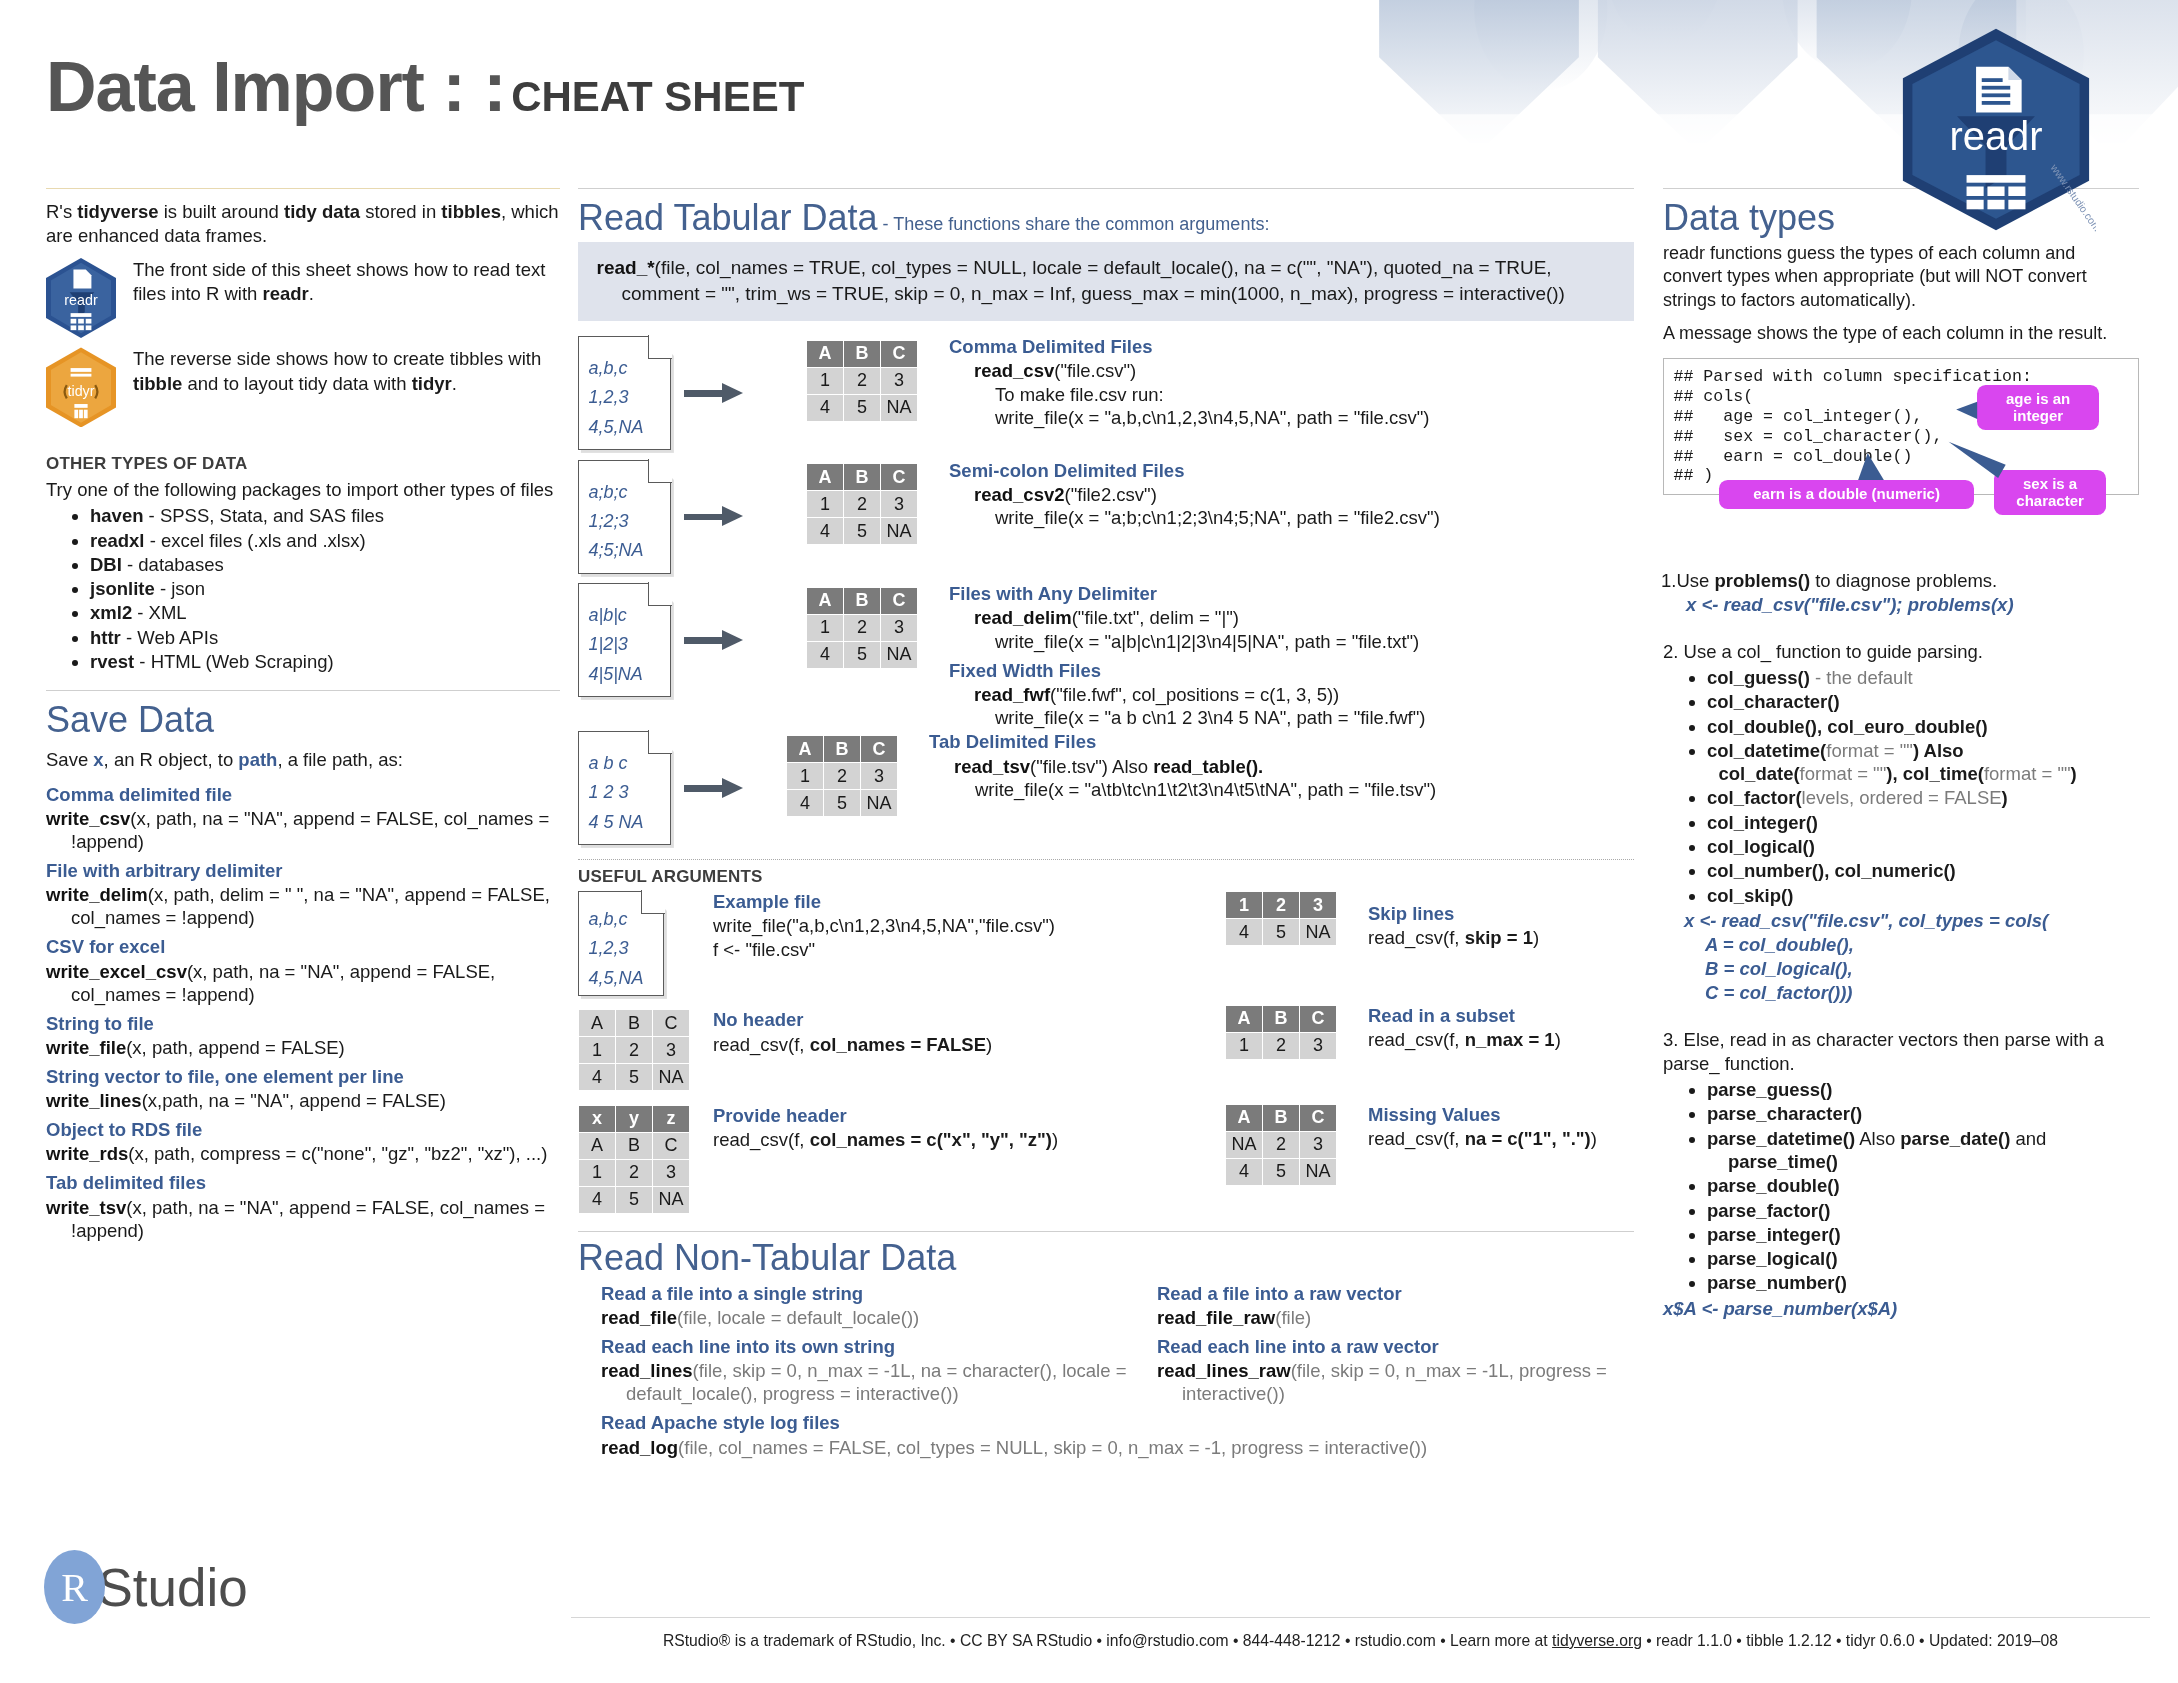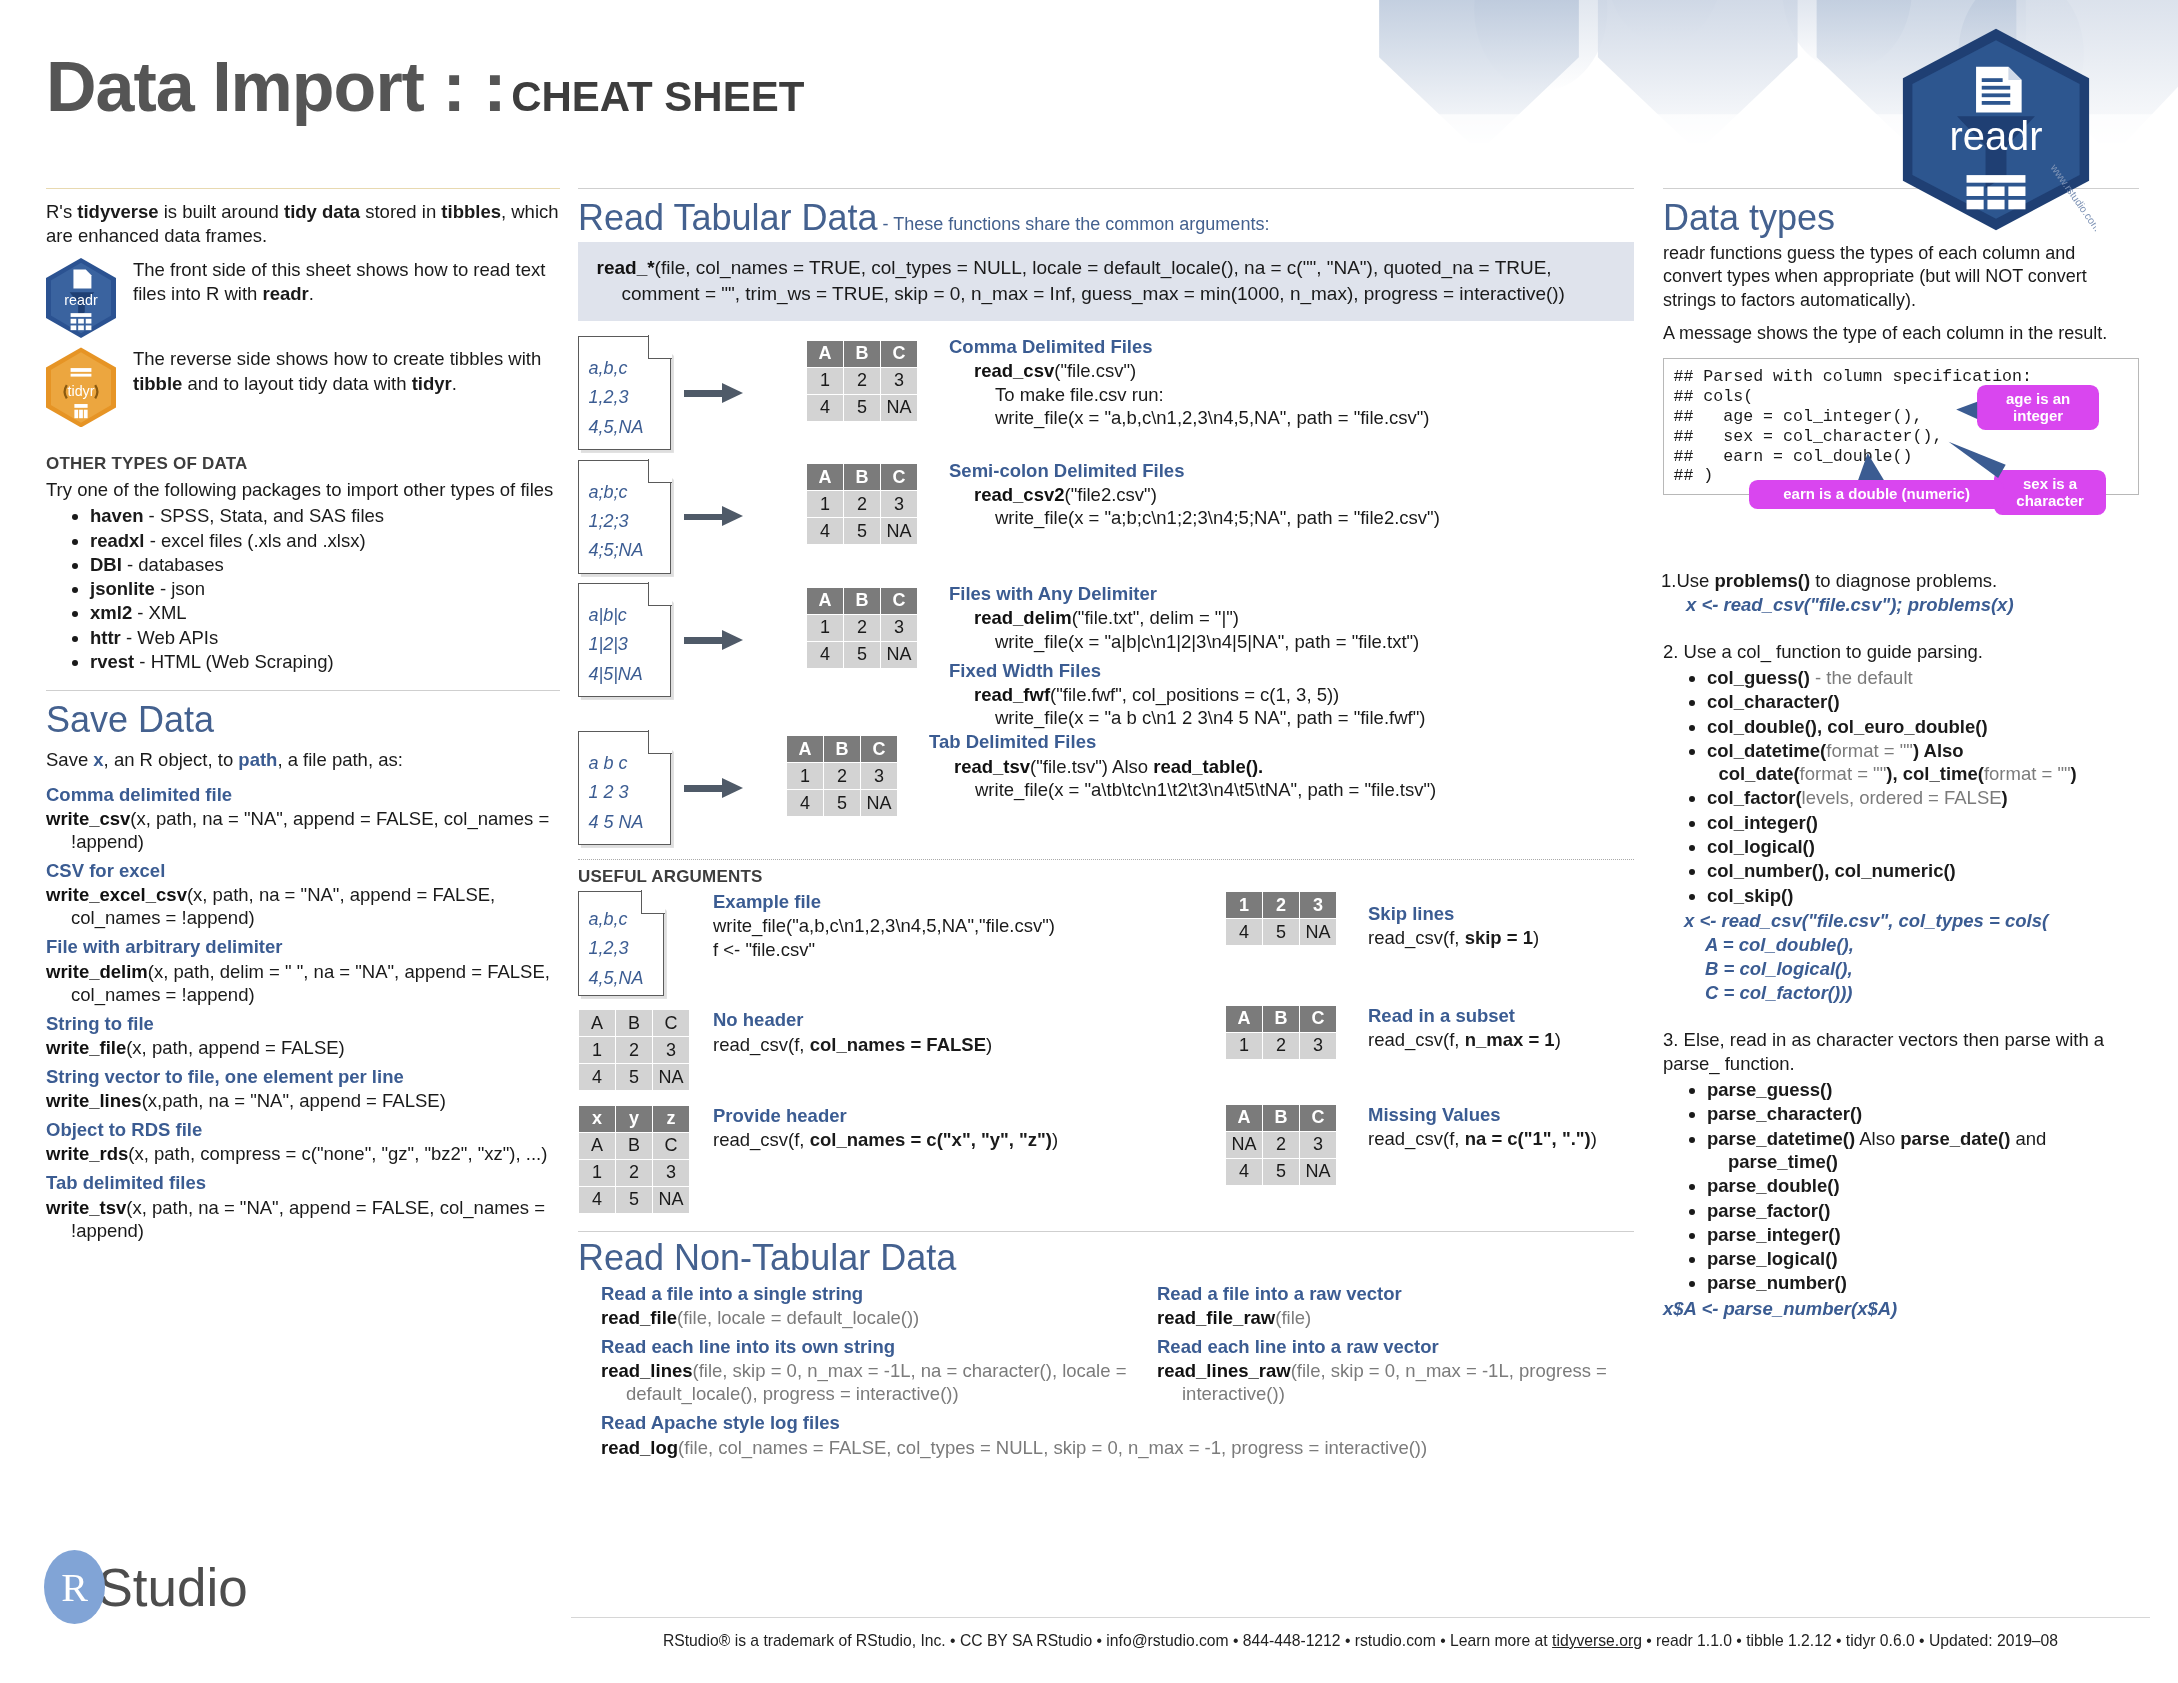--- a/index.html
+++ b/index.html
@@ -228,26 +228,26 @@
   <h2 class="sec">Save Data</h2>
   <p style="margin:9.5px 0 11.4px 0;">
     <span>Save </span><span class="b blue">x</span><span>, an R object, to </span><span class="b blue">path</span><span>, a file path, as:</span>
   </p>
 
   <div>
     <h4 class="fn">Comma delimited file</h4>
     <div class="code indent1 hang"><span class="fnb">write_csv</span><span>(x, path, na = "NA", append = FALSE, col_names = !append)</span></div>
   </div>
   <div>
+    <h4 class="fn">File with arbitrary delimiter</h4>
+    <div class="code indent1 hang"><span class="fnb">write_delim</span><span>(x, path, delim = " ", na = "NA", append = FALSE, col_names = !append)</span></div>
+  </div>
+  <div>
     <h4 class="fn">CSV for excel</h4>
     <div class="code indent1 hang"><span class="fnb">write_excel_csv</span><span>(x, path, na = "NA", append = FALSE, col_names = !append)</span></div>
-  </div>
-  <div>
-    <h4 class="fn">File with arbitrary delimiter</h4>
-    <div class="code indent1 hang"><span class="fnb">write_delim</span><span>(x, path, delim = " ", na = "NA", append = FALSE, col_names = !append)</span></div>
   </div>
   <div>
     <h4 class="fn">String to file</h4>
     <div class="code indent1 hang"><span class="fnb">write_file</span><span>(x, path, append = FALSE)</span></div>
   </div>
   <div>
     <h4 class="fn">String vector to file, one element per line</h4>
     <div class="code indent1 hang"><span class="fnb">write_lines</span><span>(x,path, na = "NA", append = FALSE)</span></div>
   </div>
   <div>
@@ -627,21 +627,21 @@
   <div style="position:relative;">
     <div class="console">## Parsed with column specification:
 ## cols(
 ##   age = col_integer(),
 ##   sex = col_character(),
 ##   earn = col_double()
 ## )</div>
 
     <div class="callout" style="left:314px;top:27px;width:105px;">age is an integer</div>
     <div class="callout" style="left:331px;top:112px;width:95px;">sex is a character</div>
-    <div class="callout" style="left:86px;top:122px;width:238px;">earn is a double (numeric)</div>
+    <div class="callout" style="left:56px;top:122px;width:238px;">earn is a double (numeric)</div>
     <svg style="position:absolute;left:0;top:0;pointer-events:none" width="476" height="181" viewBox="0 0 500 190">
       <path d="M330,46 L308,54 L330,64 Z" fill="#3b5c92"></path>
       <path d="M300,88 L352,126 L360,112 Z" fill="#3b5c92"></path>
       <path d="M215,100 L205,128 L232,128 Z" fill="#3b5c92"></path>
     </svg>
   </div>
 
   <div style="margin-top:74px;">
     <div class="txt hang" style="padding-left:23px;"><span>1.</span><span>Use </span><span class="b">problems()</span><span> to diagnose problems.</span></div>
     <div class="txt b ital blue" style="padding-left:23px;">x &lt;- read_csv("file.csv"); problems(x)</div>

